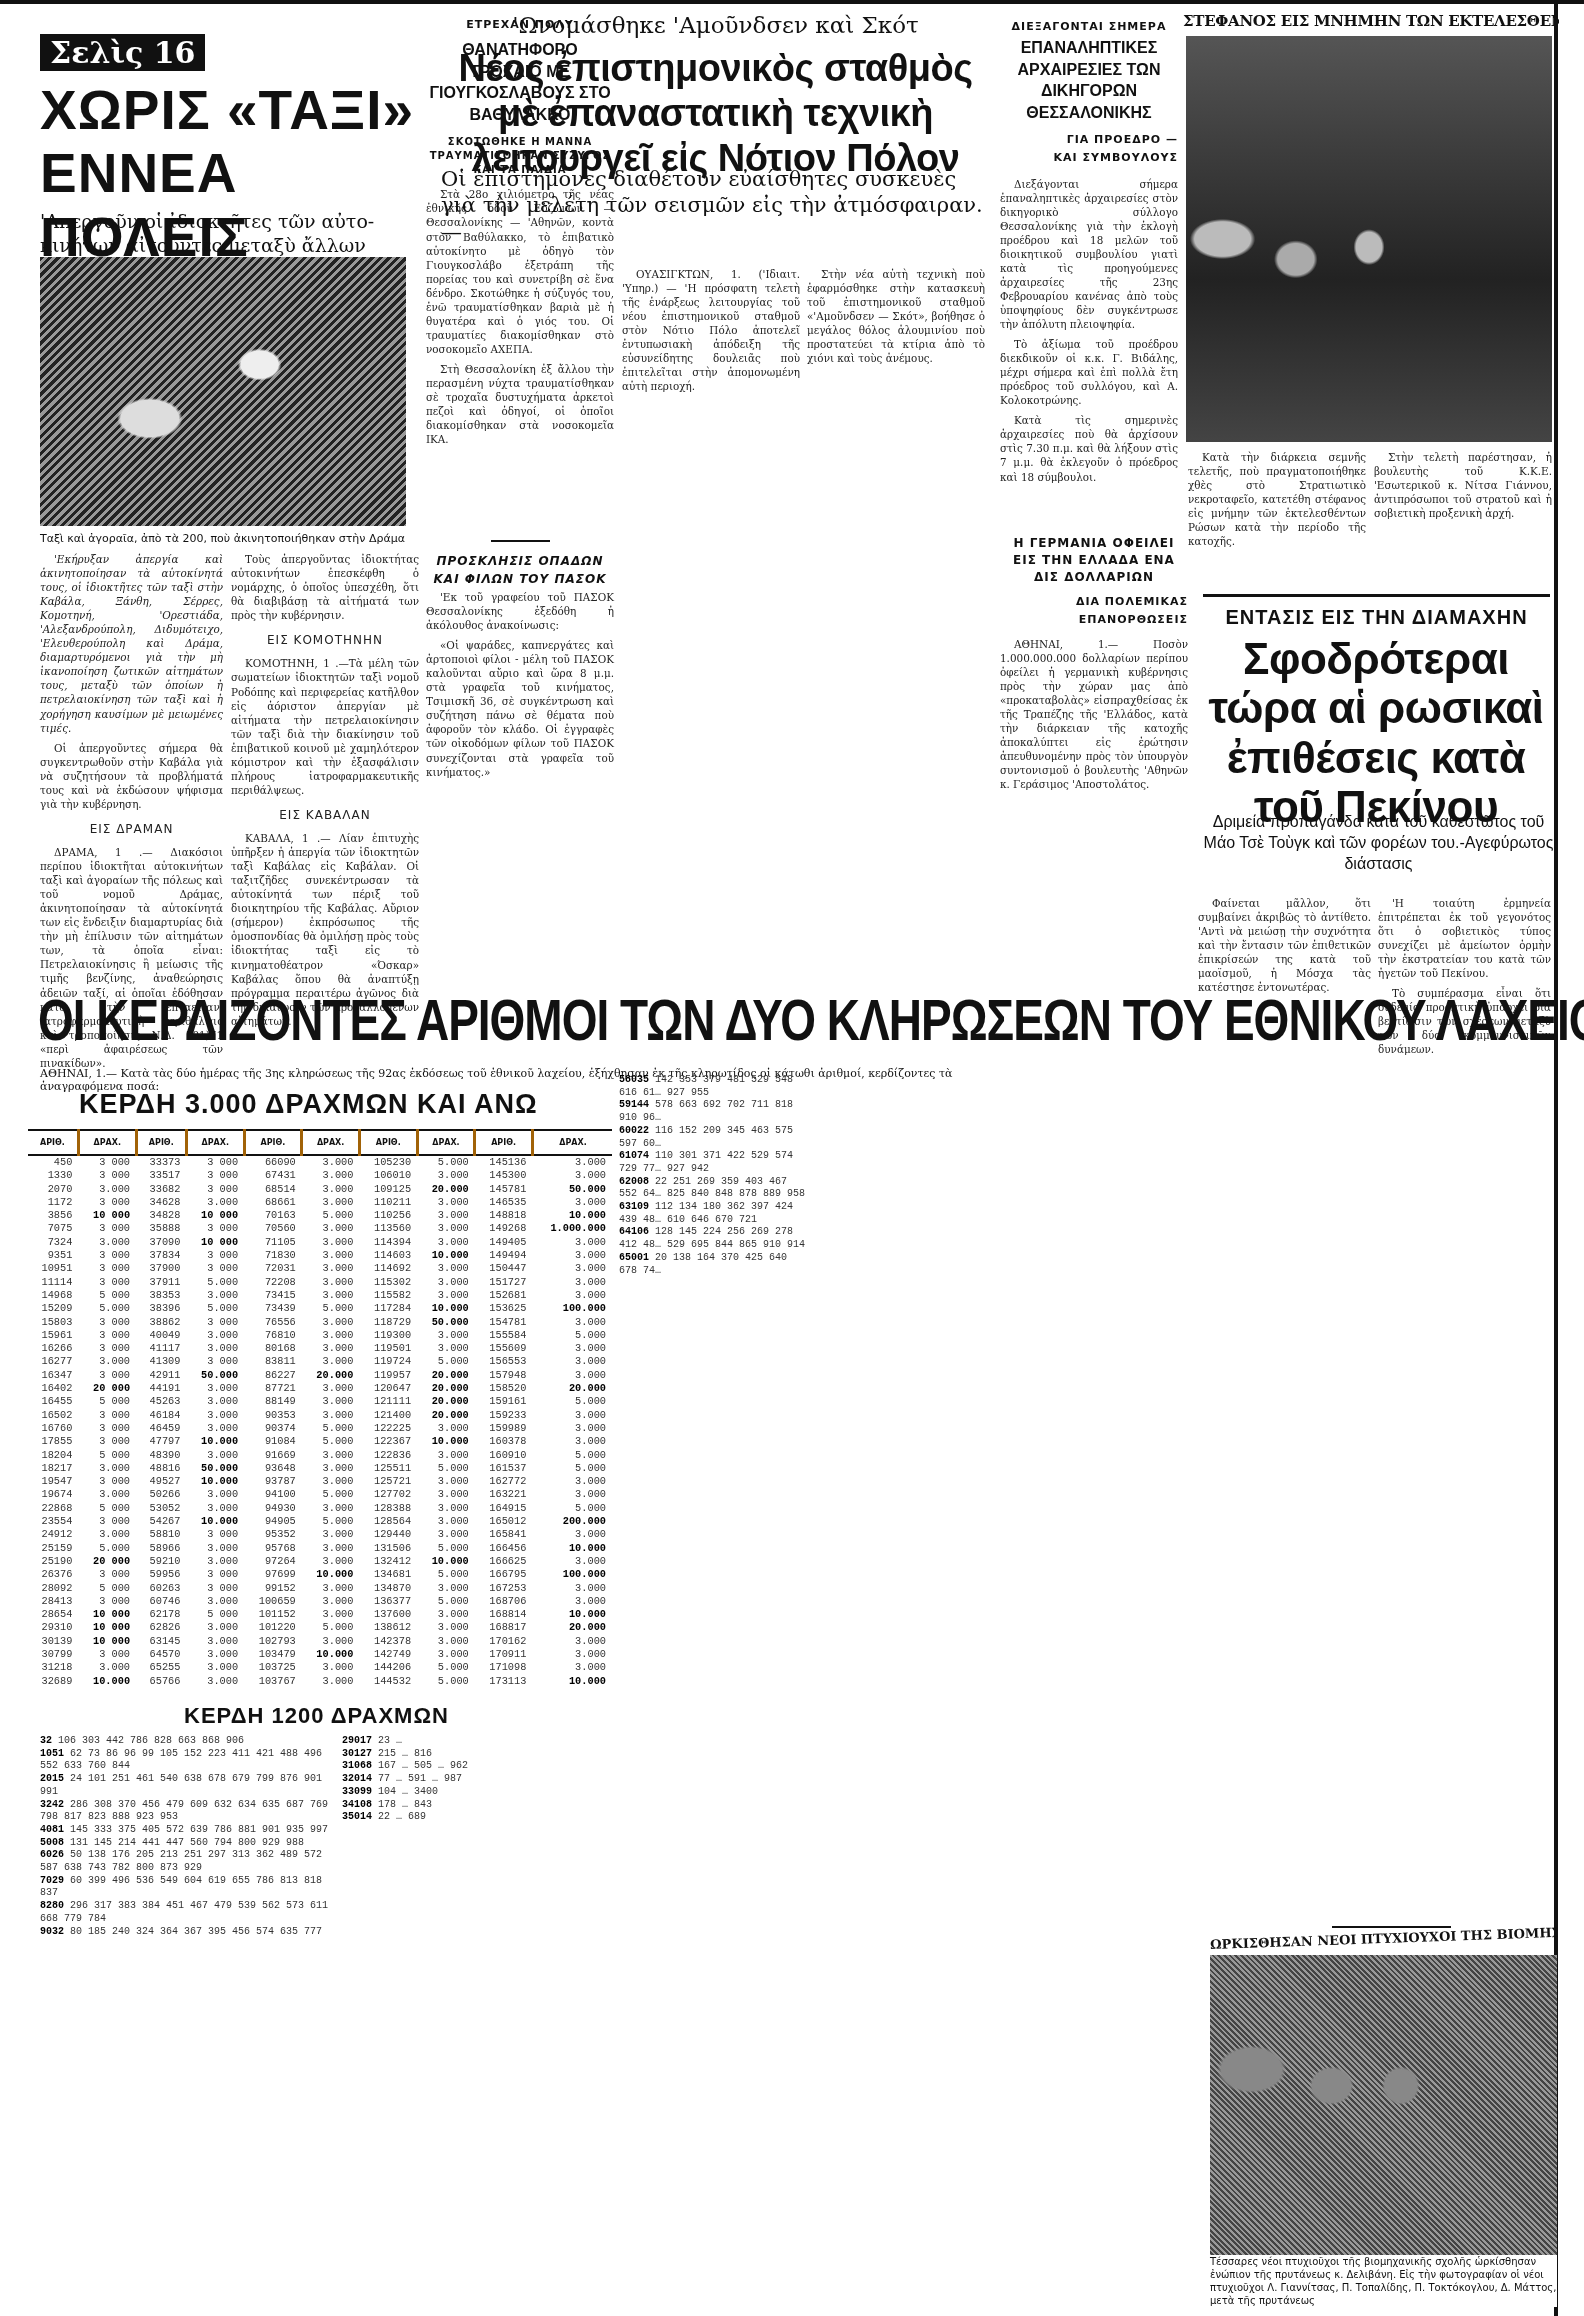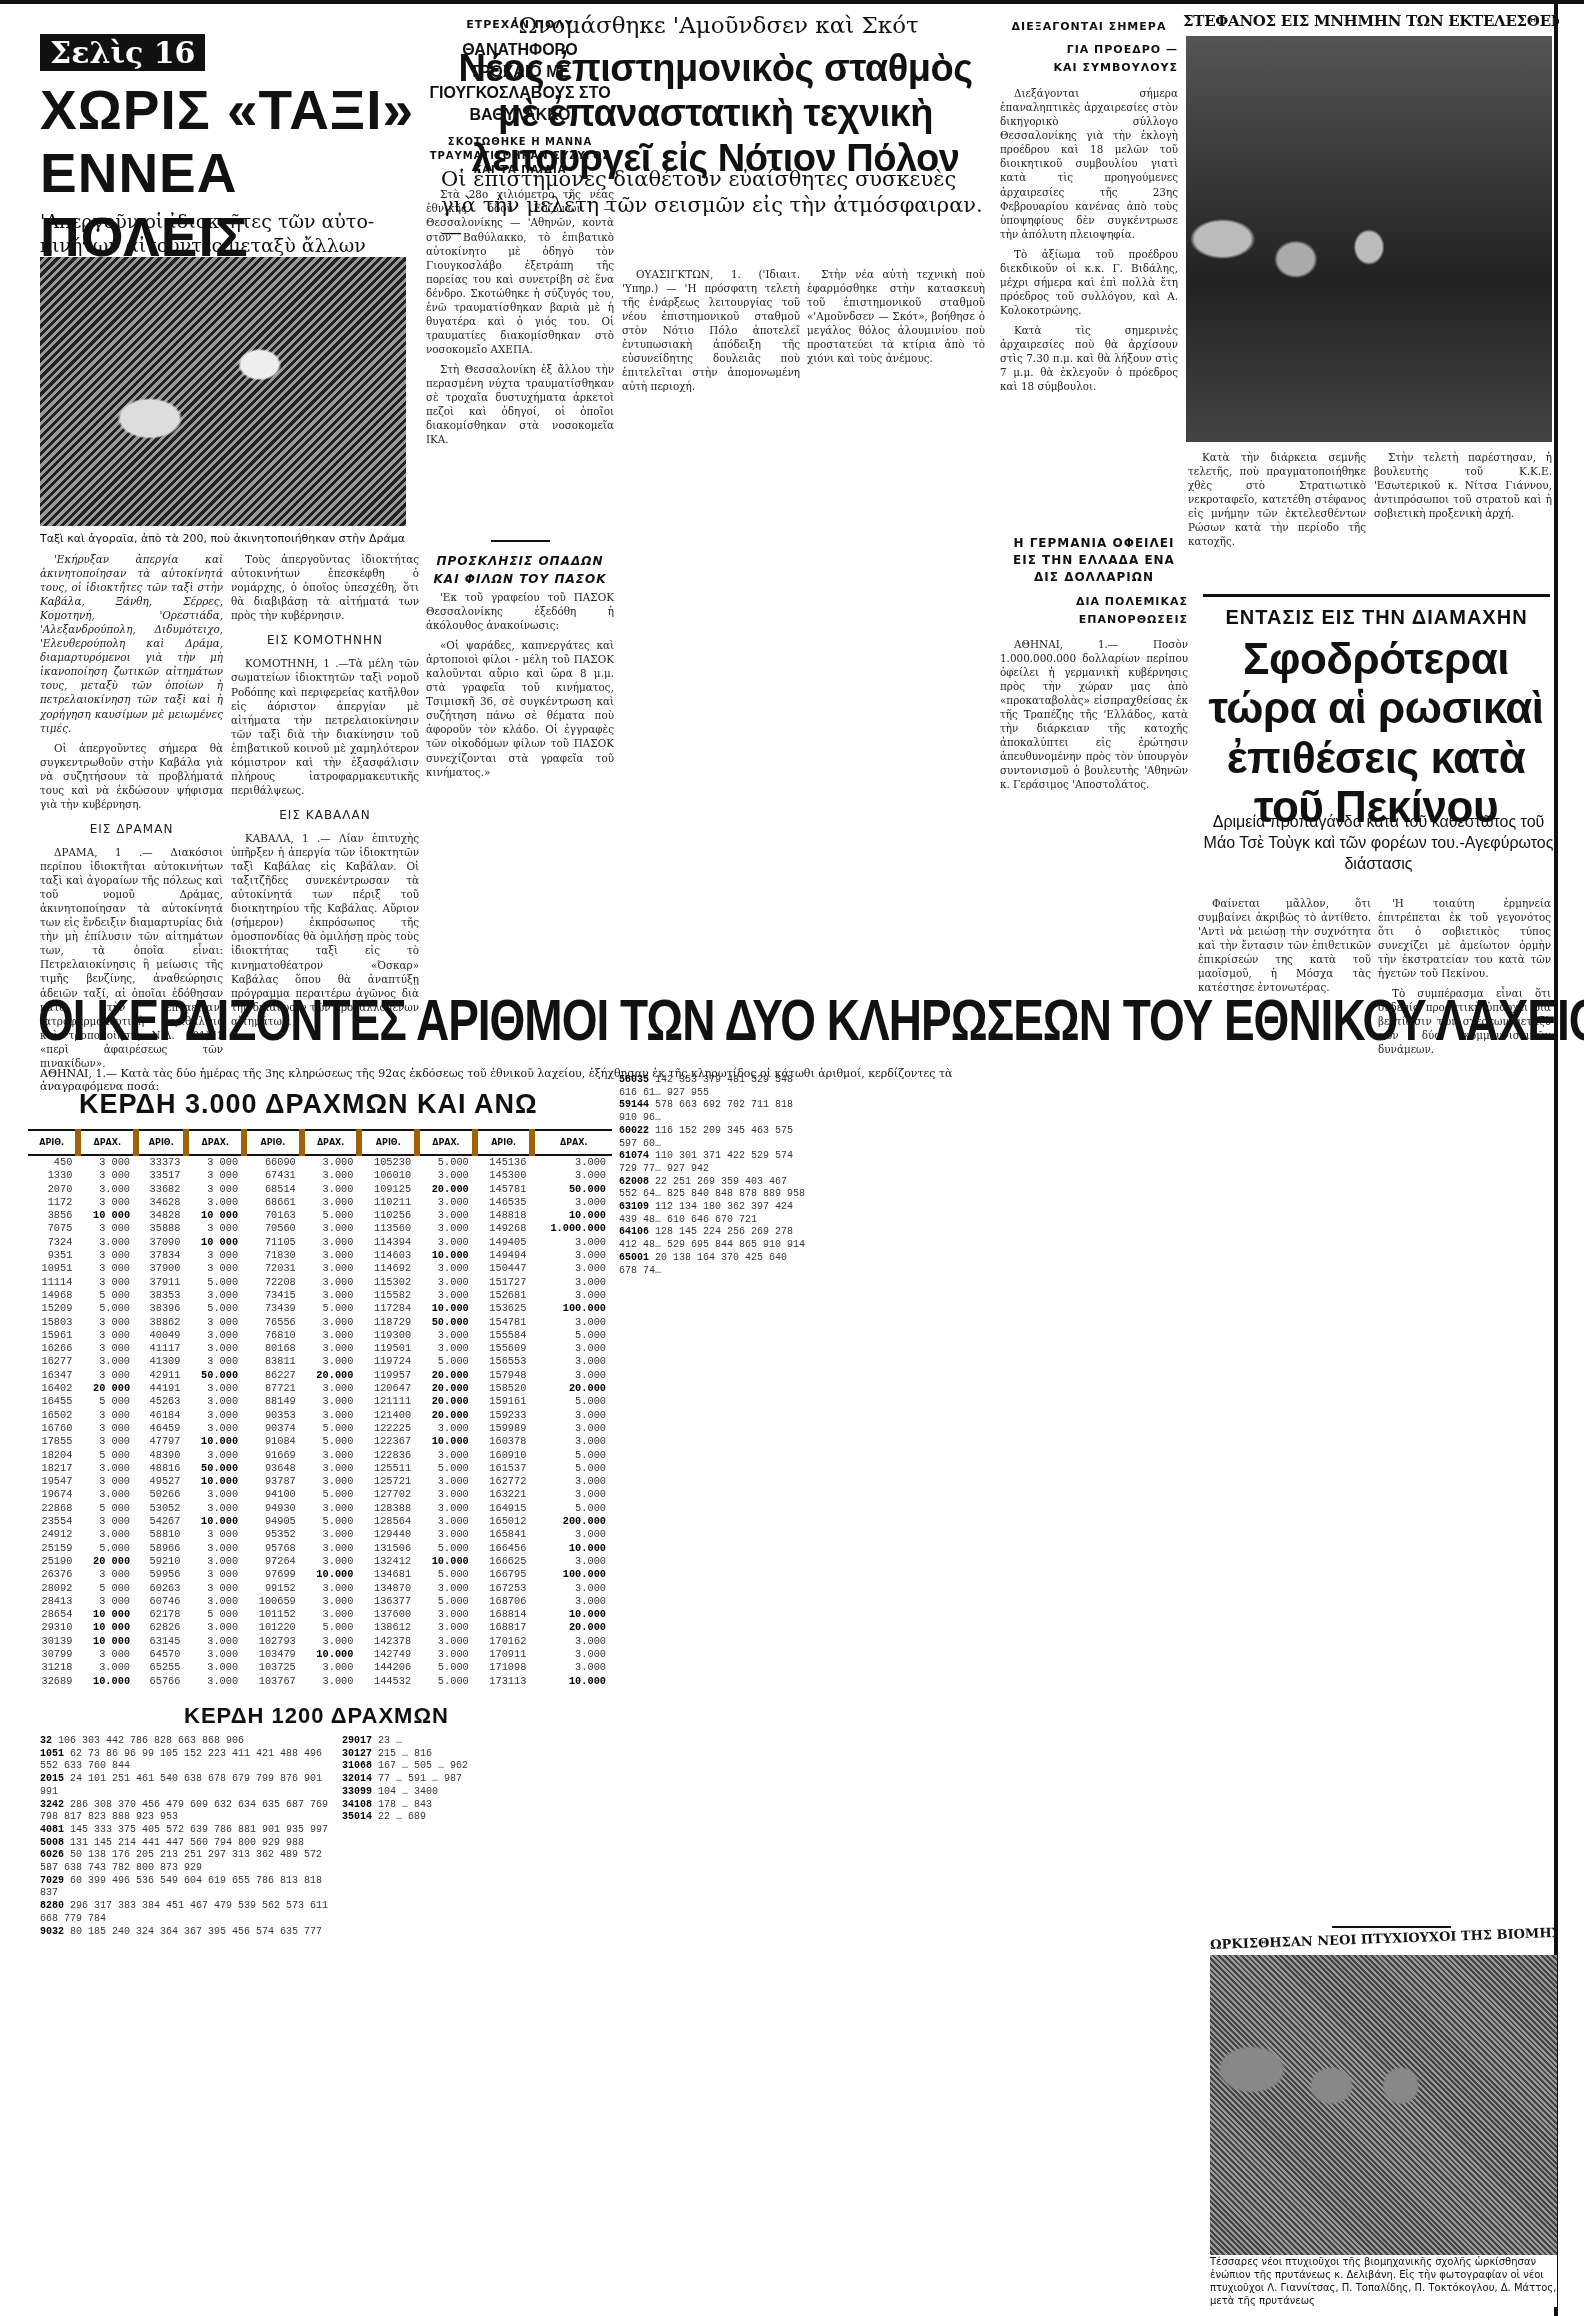--- a/index.html
+++ b/index.html
@@ -43,21 +43,21 @@
       #333; }
   .hd-entasis { left: 1203px; top: 606px; width: 347px; font-size: 20px; text-align: center; letter-spacing: 1px; }
   .hd-peking { left: 1198px; top: 634px; width: 356px; font-size: 44px; line-height: 1.12; text-align: center; letter-spacing: -0.5px; }
   .deck-peking { left: 1203px; top: 812px; width: 351px; font-family: "Liberation Sans", sans-serif; font-size: 16px; line-height: 1.3; text-align: center; }
 
   .hd-lottery { left: 38px; top: 986px; width: 1148px; font-size: 46px; letter-spacing: -1px; transform: scaleY(1.25); transform-origin: top left; white-space: nowrap; }
   .lottery-intro { left: 40px; top: 1067px; width: 950px; font-size: 11px; font-family: "DejaVu Serif", serif; }
   .hd-gain3000 { left: 79px; top: 1089px; width: 475px; font-size: 27px; text-align: left; letter-spacing: 1px; }
 
   table.lot { position: absolute; left: 28px; top: 1129px; width: 584px; border-collapse: collapse; font-family: "Liberation Mono", monospace; font-size: 10.3px; }
-  table.lot th { font-family: "DejaVu Sans", sans-serif; font-weight: bold; font-size: 8px; border-top: 2px solid #111; border-bottom: 2px solid #111; padding: 7px 0; border-left: 6px solid #a16207; }
+  table.lot th { font-family: "DejaVu Sans", sans-serif; font-weight: bold; font-size: 8px; border-top: 2px solid #111; border-bottom: 2px solid #111; padding: 7px 0; border-left: 3px solid #a16207; }
   table.lot th:first-child { border-left: none; }
   table.lot td { text-align: right; padding: 0 6px; line-height: 13.3px; color: #333; }
   table.lot td.bold { font-weight: bold; color: #000; }
 
   .hd-gain1200 { left: 168px; top: 1703px; width: 297px; font-size: 22px; text-align: center; letter-spacing: 1px; }
   .small-lot { font-family: "Liberation Mono", monospace; font-size: 10px; line-height: 12.7px; color: #333; }
   .small-lot b { color: #000; }
 
   .photo-grads { left: 1210px; top: 1955px; width: 347px; height: 327px; background:
       radial-gradient(ellipse at 12% 35%, #888 0 7%, transparent 8%),
@@ -117,20 +117,21 @@
 <div class="abs deck deck-science">Οἱ ἐπιστήμονες διαθέτουν εὐαίσθητες συσκευὲς γιὰ τὴν μελέτη τῶν σεισμῶν εἰς τὴν ἀτμόσφαιραν.—</div>
 <div class="abs col" style="left:622px; top:267px; width:178px;">
   <p>ΟΥΑΣΙΓΚΤΩΝ, 1. ('Ιδιαιτ. 'Υπηρ.) — 'Η πρόσφατη τελετὴ τῆς ἐνάρξεως λειτουργίας τοῦ νέου ἐπιστημονικοῦ σταθμοῦ στὸν Νότιο Πόλο ἀποτελεῖ ἐντυπωσιακὴ ἀπόδειξη τῆς εὐσυνείδητης δουλειᾶς ποὺ ἐπιτελεῖται στὴν ἀπομονωμένη αὐτὴ περιοχή.</p>
 </div>
 <div class="abs col" style="left:807px; top:267px; width:178px;">
   <p>Στὴν νέα αὐτὴ τεχνικὴ ποὺ ἐφαρμόσθηκε στὴν κατασκευὴ τοῦ ἐπιστημονικοῦ σταθμοῦ «'Αμοῦνδσεν — Σκότ», βοήθησε ὁ μεγάλος θόλος ἀλουμινίου ποὺ προστατεύει τὰ κτίρια ἀπὸ τὸ χιόνι καὶ τοὺς ἀνέμους.</p>
 </div>
 
 <div class="abs" style="left:1000px; top:20px; width:178px;">
   <div class="kicker">ΔΙΕΞΑΓΟΝΤΑΙ ΣΗΜΕΡΑ</div>
+  <div class="narrow-head" style="margin-top:4px;">ΕΠΑΝΑΛΗΠΤΙΚΕΣ ΑΡΧΑΙΡΕΣΙΕΣ ΤΩΝ ΔΙΚΗΓΟΡΩΝ ΘΕΣΣΑΛΟΝΙΚΗΣ</div>
   <div class="sub-right" style="margin-top:8px;">
     <div>ΓΙΑ ΠΡΟΕΔΡΟ —</div>
     <div>ΚΑΙ ΣΥΜΒΟΥΛΟΥΣ</div>
   </div>
   <div class="col" style="margin-top:10px;">
     <p>Διεξάγονται σήμερα ἐπαναληπτικὲς ἀρχαιρεσίες στὸν δικηγορικὸ σύλλογο Θεσσαλονίκης γιὰ τὴν ἐκλογὴ προέδρου καὶ 18 μελῶν τοῦ διοικητικοῦ συμβουλίου γιατὶ κατὰ τὶς προηγούμενες ἀρχαιρεσίες τῆς 23ης Φεβρουαρίου κανένας ἀπὸ τοὺς ὑποψηφίους δὲν συγκέντρωσε τὴν ἀπόλυτη πλειοψηφία.</p>
     <p>Τὸ ἀξίωμα τοῦ προέδρου διεκδικοῦν οἱ κ.κ. Γ. Βιδάλης, μέχρι σήμερα καὶ ἐπὶ πολλὰ ἔτη πρόεδρος τοῦ συλλόγου, καὶ Α. Κολοκοτρώνης.</p>
     <p>Κατὰ τὶς σημερινὲς ἀρχαιρεσίες ποὺ θὰ ἀρχίσουν στὶς 7.30 π.μ. καὶ θὰ λήξουν στὶς 7 μ.μ. θὰ ἐκλεγοῦν ὁ πρόεδρος καὶ 18 σύμβουλοι.</p>
   </div>
 </div>

